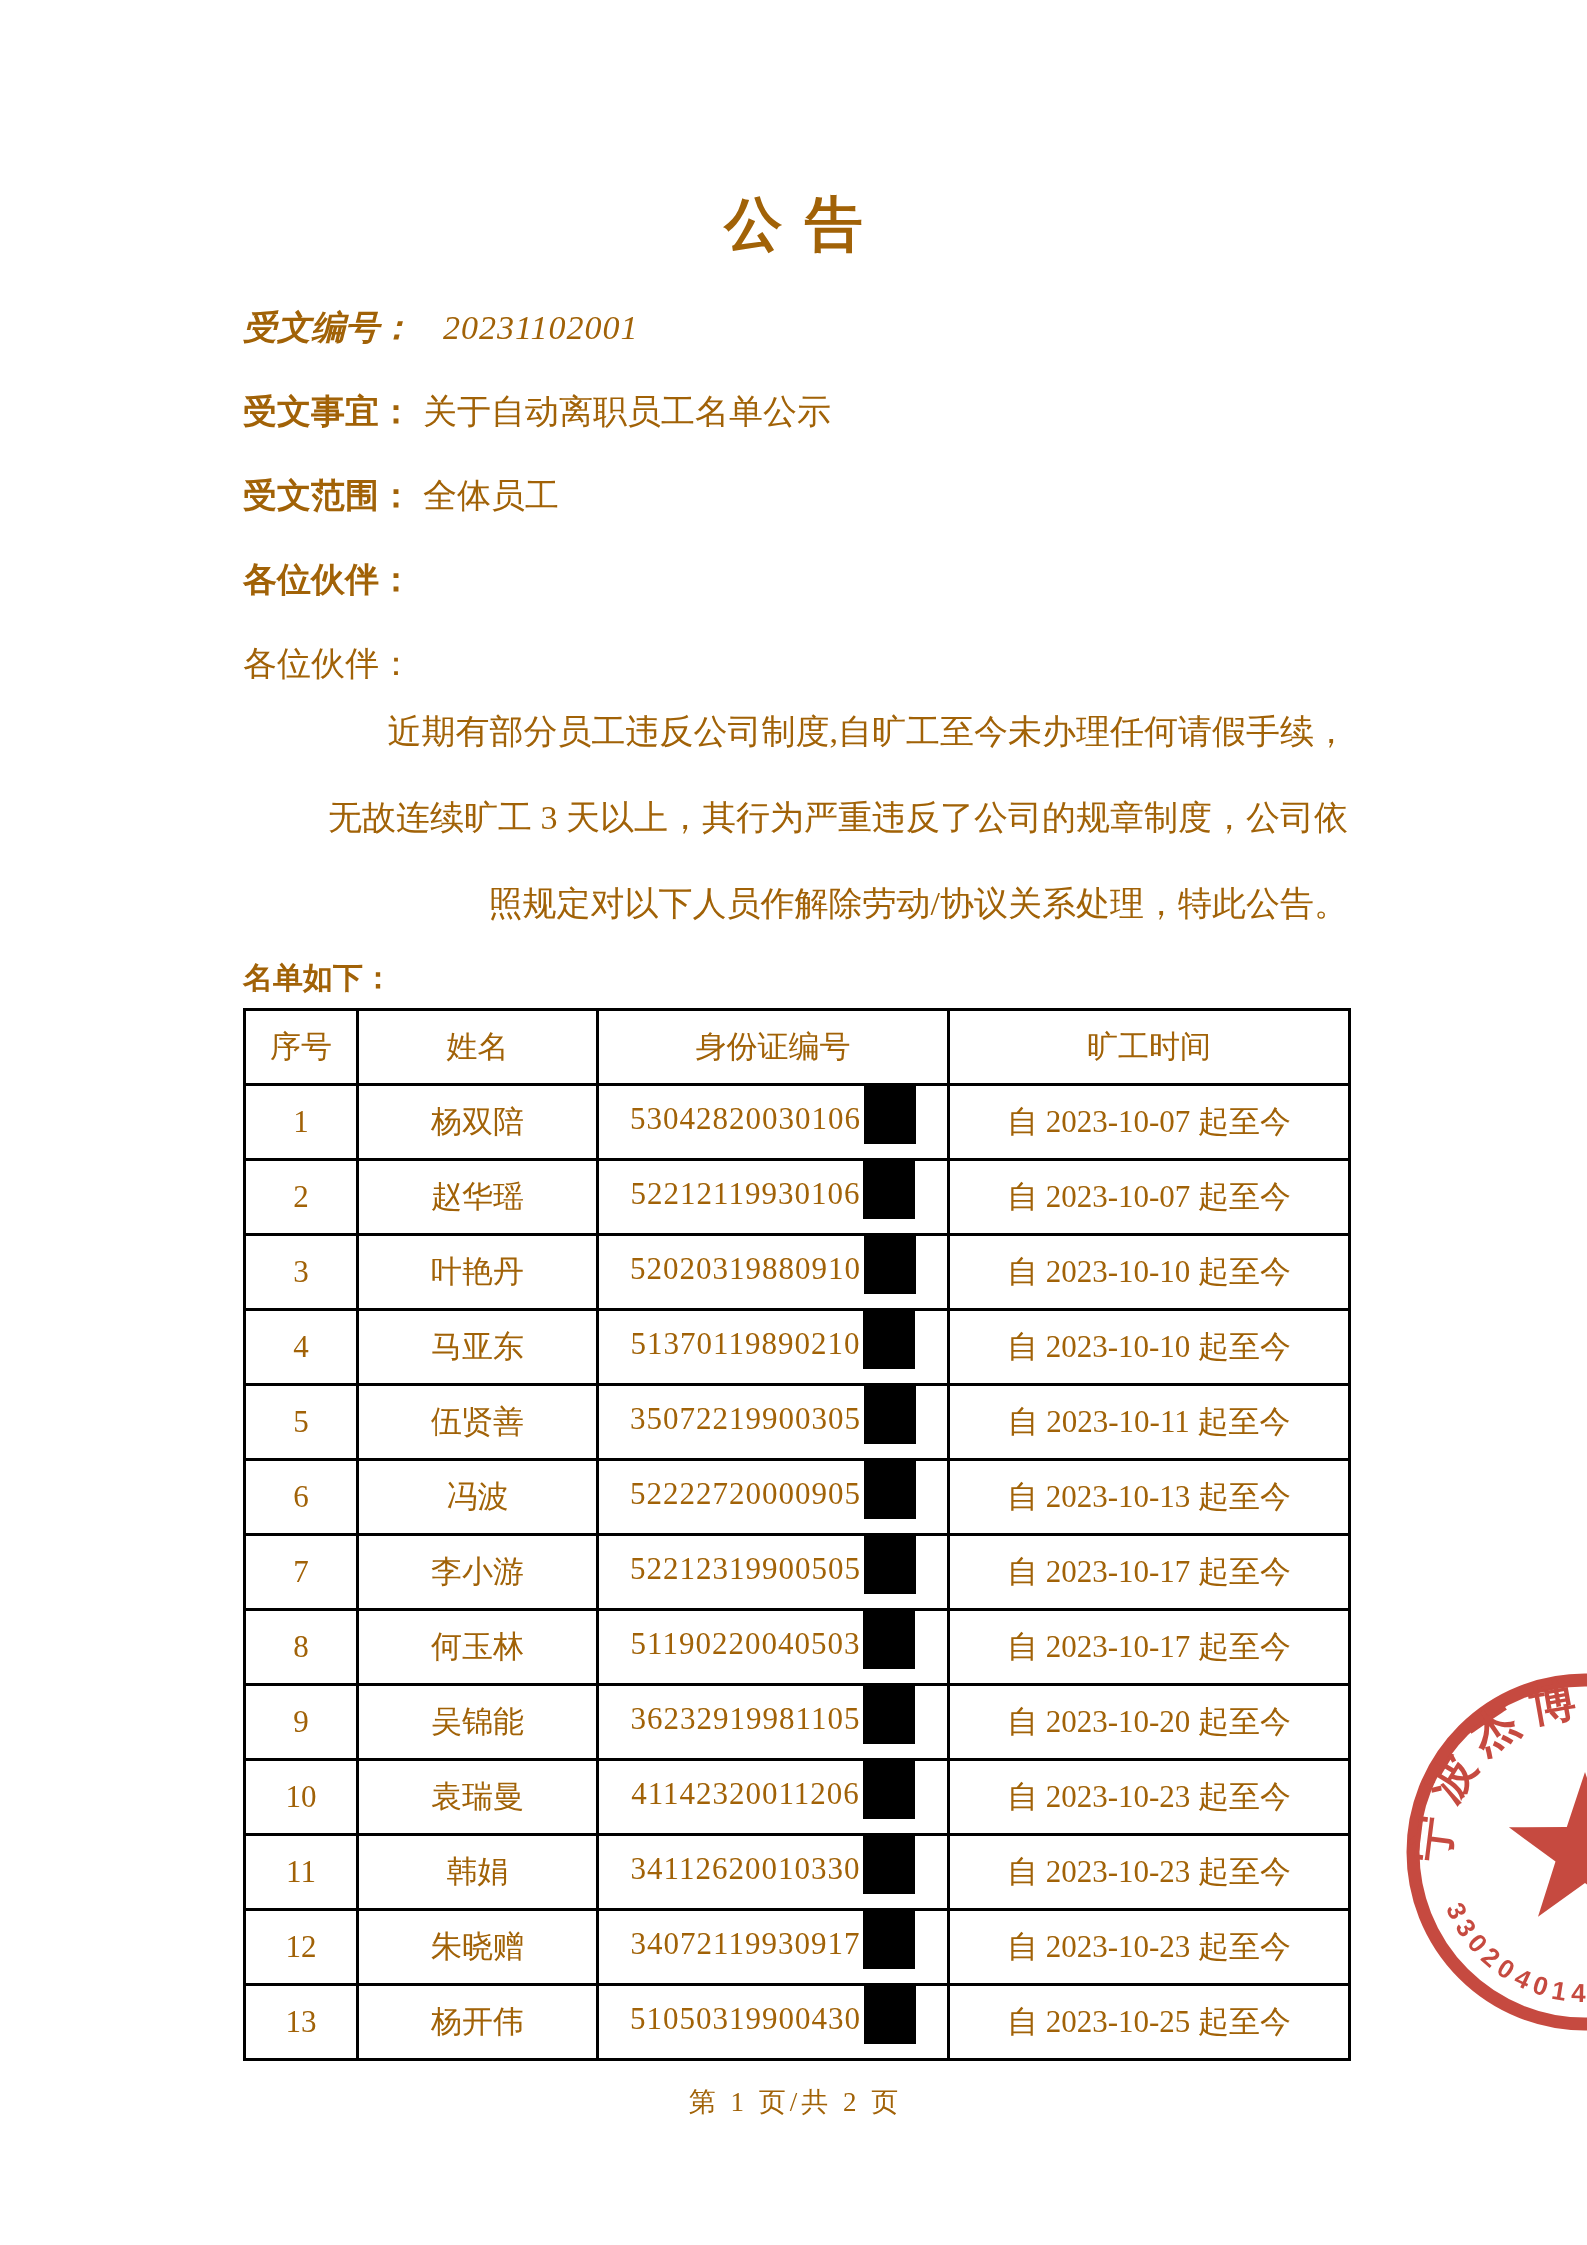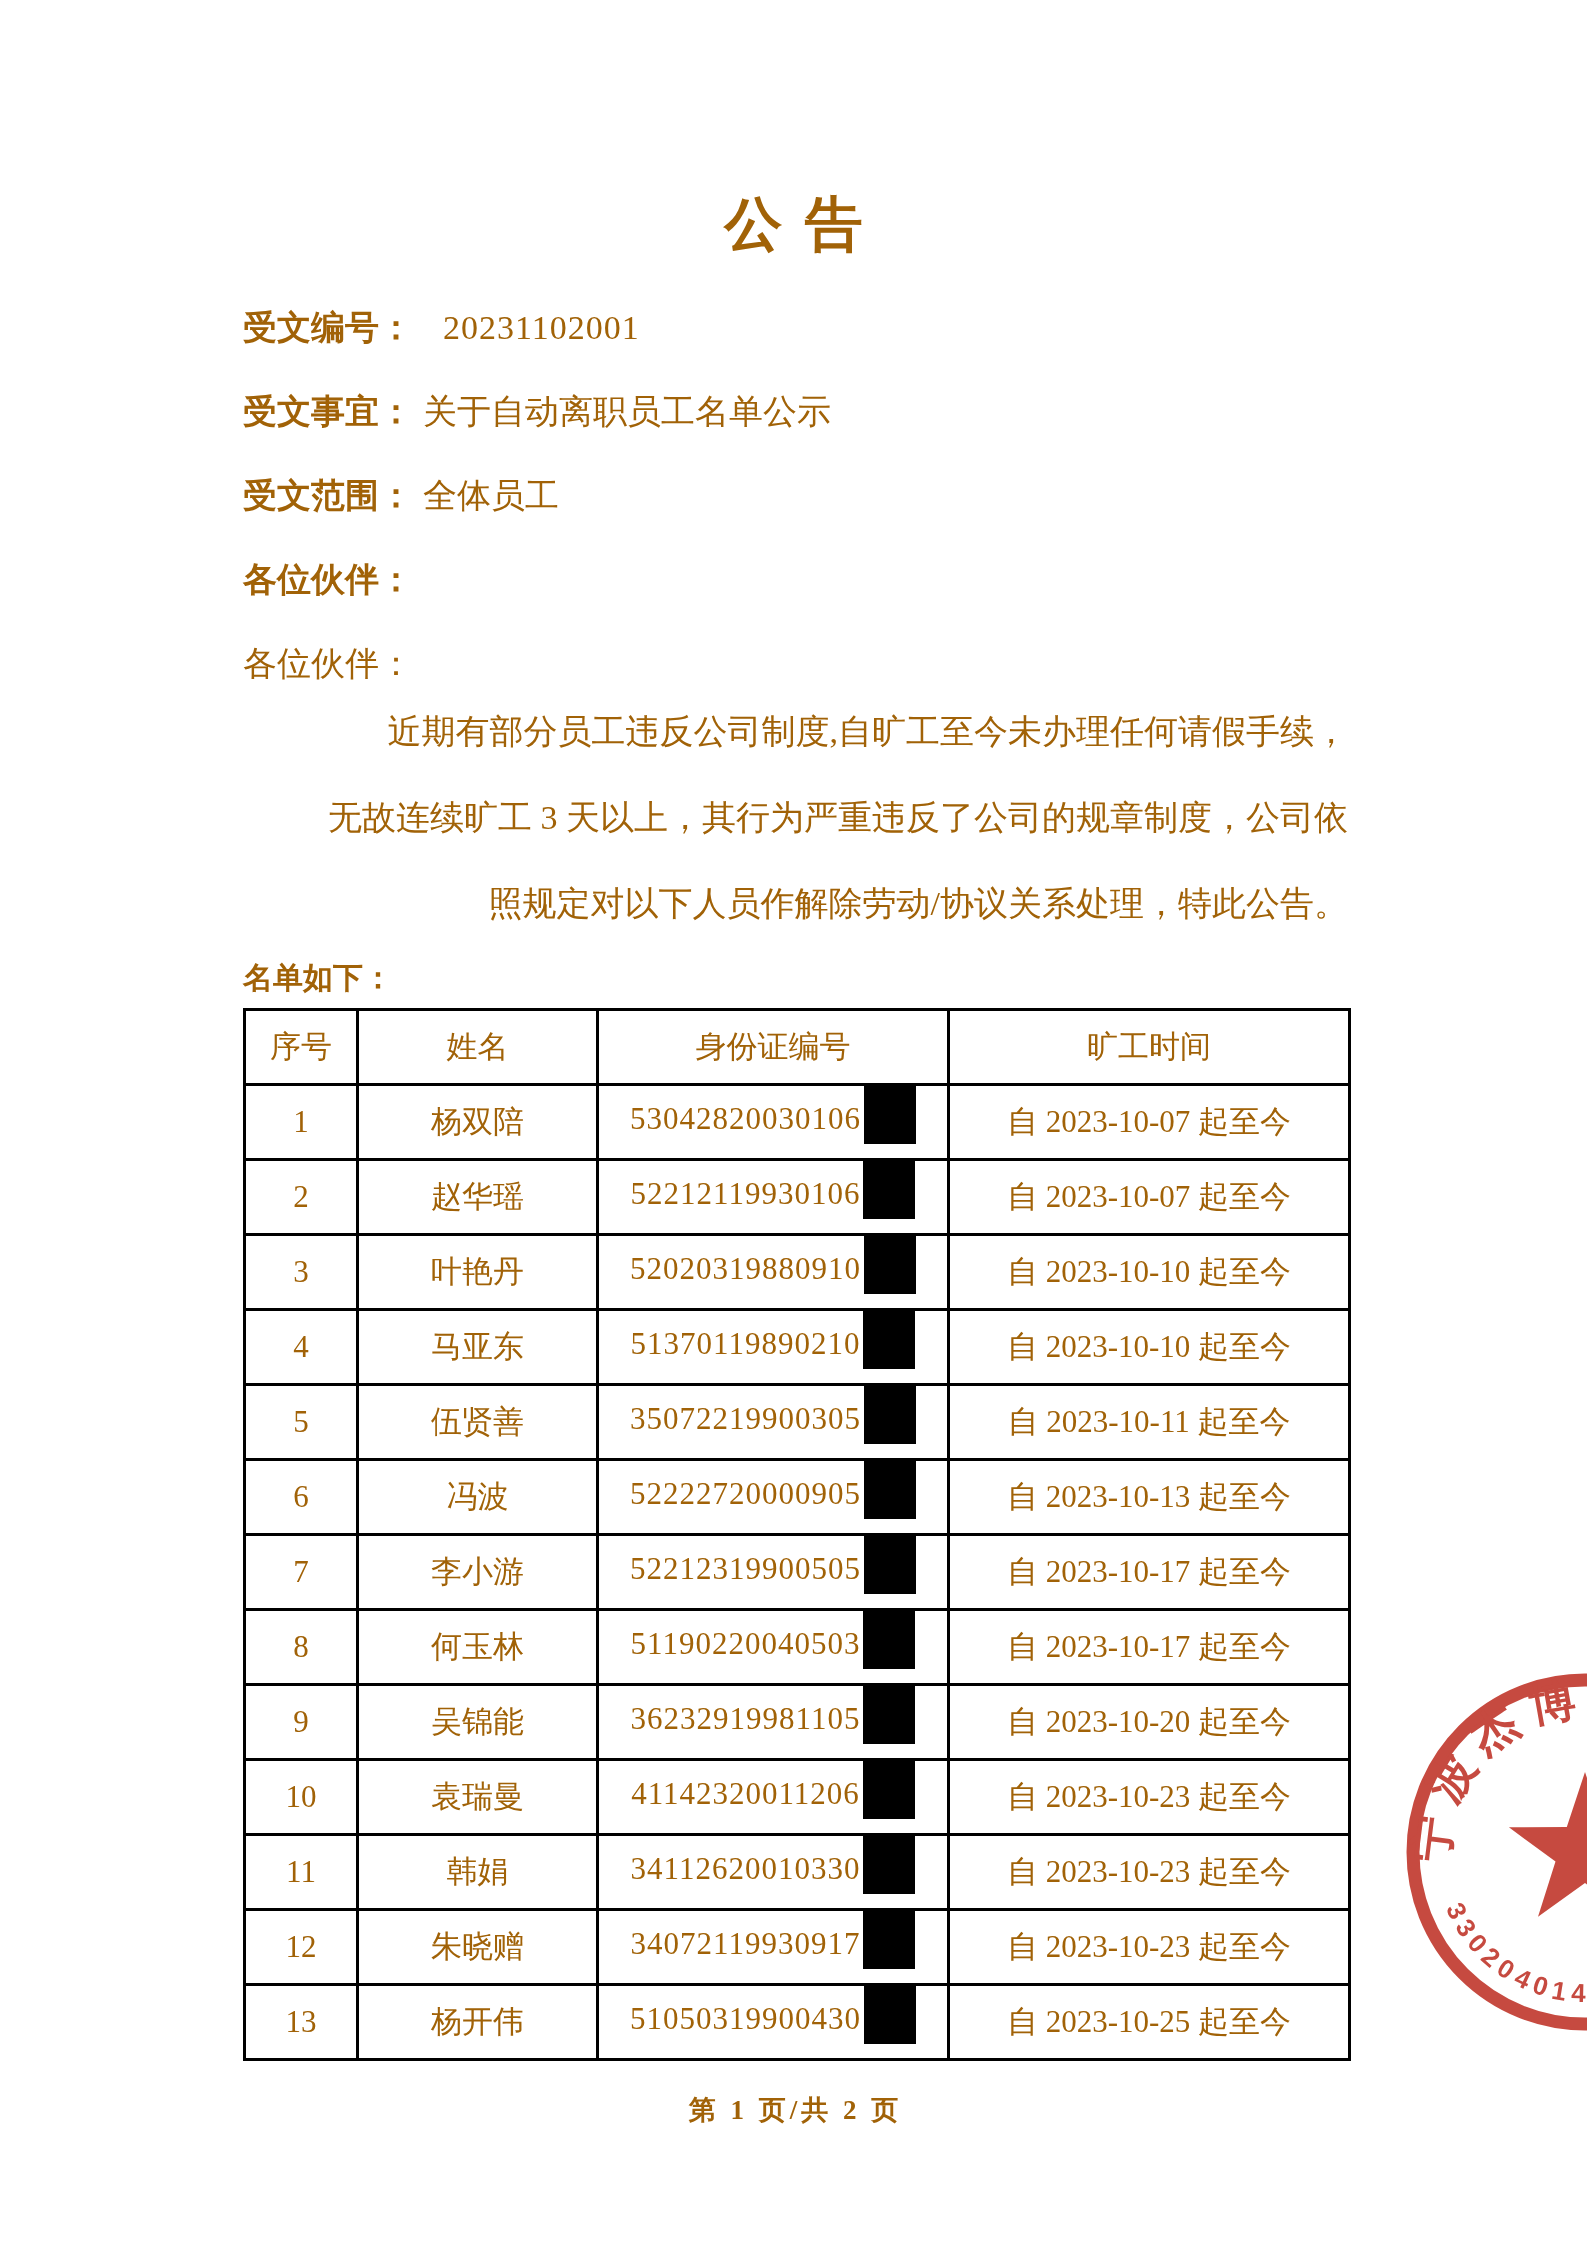--- a/index.html
+++ b/index.html
@@ -21,21 +21,21 @@
     font-weight:700;
     line-height:70px;
     letter-spacing:4px;
   }
   .meta-line{
     line-height:40px;
     font-size:34px;
     margin-top:44px;
     white-space:nowrap;
   }
-  .meta-line.first{margin-top:48px;}
+  .meta-line.first{margin-top:48px;font-style:italic;}
   .meta-label{font-weight:700;}
   .meta-value{margin-left:10px;}
   .meta-value.num{margin-left:30px;letter-spacing:1px;}
   .salutation{
     margin-top:44px;
     font-size:34px;
     line-height:40px;
   }
   .body-para{margin-top:28px;text-align:right;}
   .body-line{
@@ -70,26 +70,25 @@
   .id-text{letter-spacing:1px;}
   .redaction{
     display:inline-block;
     width:52px;height:60px;
     background:#000;
     vertical-align:middle;
     margin-left:3px;
     transform:translateY(-8px);
   }
   .footer{
-    margin-top:30px;
+    margin-top:22px;
     text-align:center;
     font-size:27px;
     line-height:38px;
     letter-spacing:4px;
-    font-weight:bold;
   }
   .stamp{
     position:absolute;
     left:1385px;top:1652px;
     width:400px;height:400px;
     opacity:0.88;
     pointer-events:none;
   }
 </style>
 </head>

